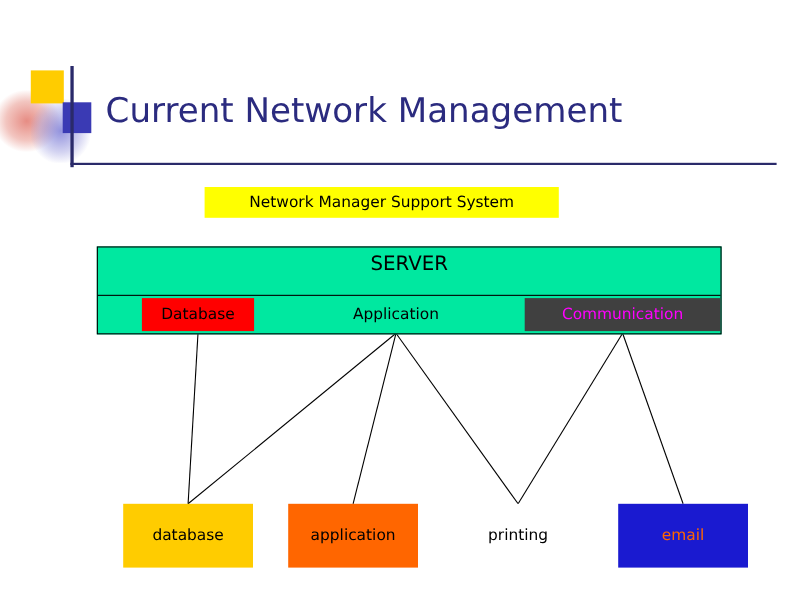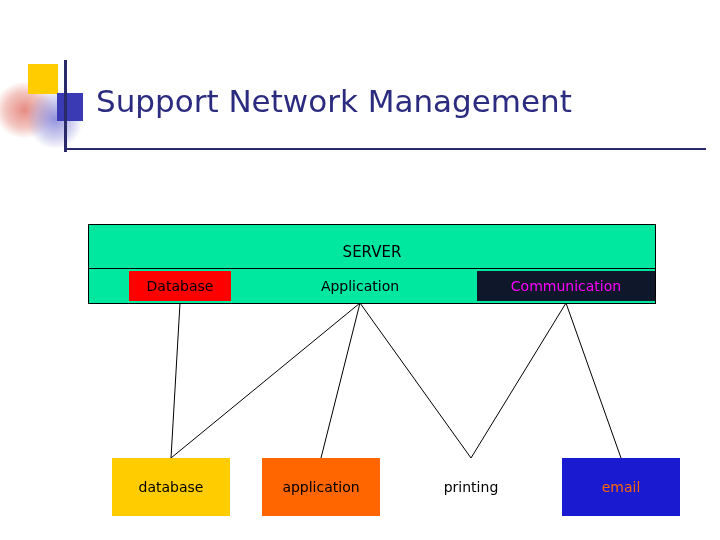--- a/index.html
+++ b/index.html
@@ -122,25 +122,25 @@
   .server-band {
     left: 88px;
     top: 224px;
     width: 568px;
     height: 80px;
     background: #00e8a0;
     border: 1px solid #000000;
   }
   .server-label {
     left: 88px;
-    top: 234px;
+    top: 222px;
     width: 568px;
     height: 36px;
     color: #000000;
-    font-size: 15px;
+    font-size: 18px;
     background: transparent;
   }
   .server-rule {
     position: absolute;
     left: 89px;
     top: 268px;
     width: 566px;
     height: 1px;
     background: #000000;
   }
@@ -159,21 +159,21 @@
     width: 178px;
     height: 30px;
     background: #00e8a0;
     color: #000000;
   }
   .sub-communication {
     left: 477px;
     top: 271px;
     width: 178px;
     height: 30px;
-    background: #0f172a;
+    background: #404040;
     color: #ff00ff;
     text-align: right;
   }
 
   .leaf {
     top: 458px;
     height: 58px;
     font-size: 14px;
   }
   .leaf-database {
@@ -205,34 +205,35 @@
 <body>
 
 <div class="deco">
   <div class="blur-red"></div>
   <div class="blur-blue"></div>
   <div class="sq-yellow"></div>
   <div class="sq-blue"></div>
   <div class="bar-v"></div>
 </div>
 
-<div class="title">Support Network Management</div>
+<div class="title">Current Network Management</div>
 <div class="title-rule"></div>
 
 <div class="canvas">
 
   <svg class="lines" width="720" height="540">
     <line x1="180" y1="303" x2="171" y2="458" stroke="#000000" stroke-width="1"></line>
     <line x1="360" y1="303" x2="171" y2="458" stroke="#000000" stroke-width="1"></line>
     <line x1="360" y1="303" x2="321" y2="458" stroke="#000000" stroke-width="1"></line>
     <line x1="360" y1="303" x2="471" y2="458" stroke="#000000" stroke-width="1"></line>
     <line x1="566" y1="303" x2="471" y2="458" stroke="#000000" stroke-width="1"></line>
     <line x1="566" y1="303" x2="621" y2="458" stroke="#000000" stroke-width="1"></line>
   </svg>
 
+  <div class="box nmss">Network Manager Support System</div>
 
   <div class="box server-band"></div>
   <div class="box server-label">SERVER</div>
   <div class="server-rule"></div>
 
   <div class="box sub-database">Database</div>
   <div class="box sub-application">Application</div>
   <div class="box sub-communication">Communication</div>
 
   <div class="box leaf leaf-database">database</div>

